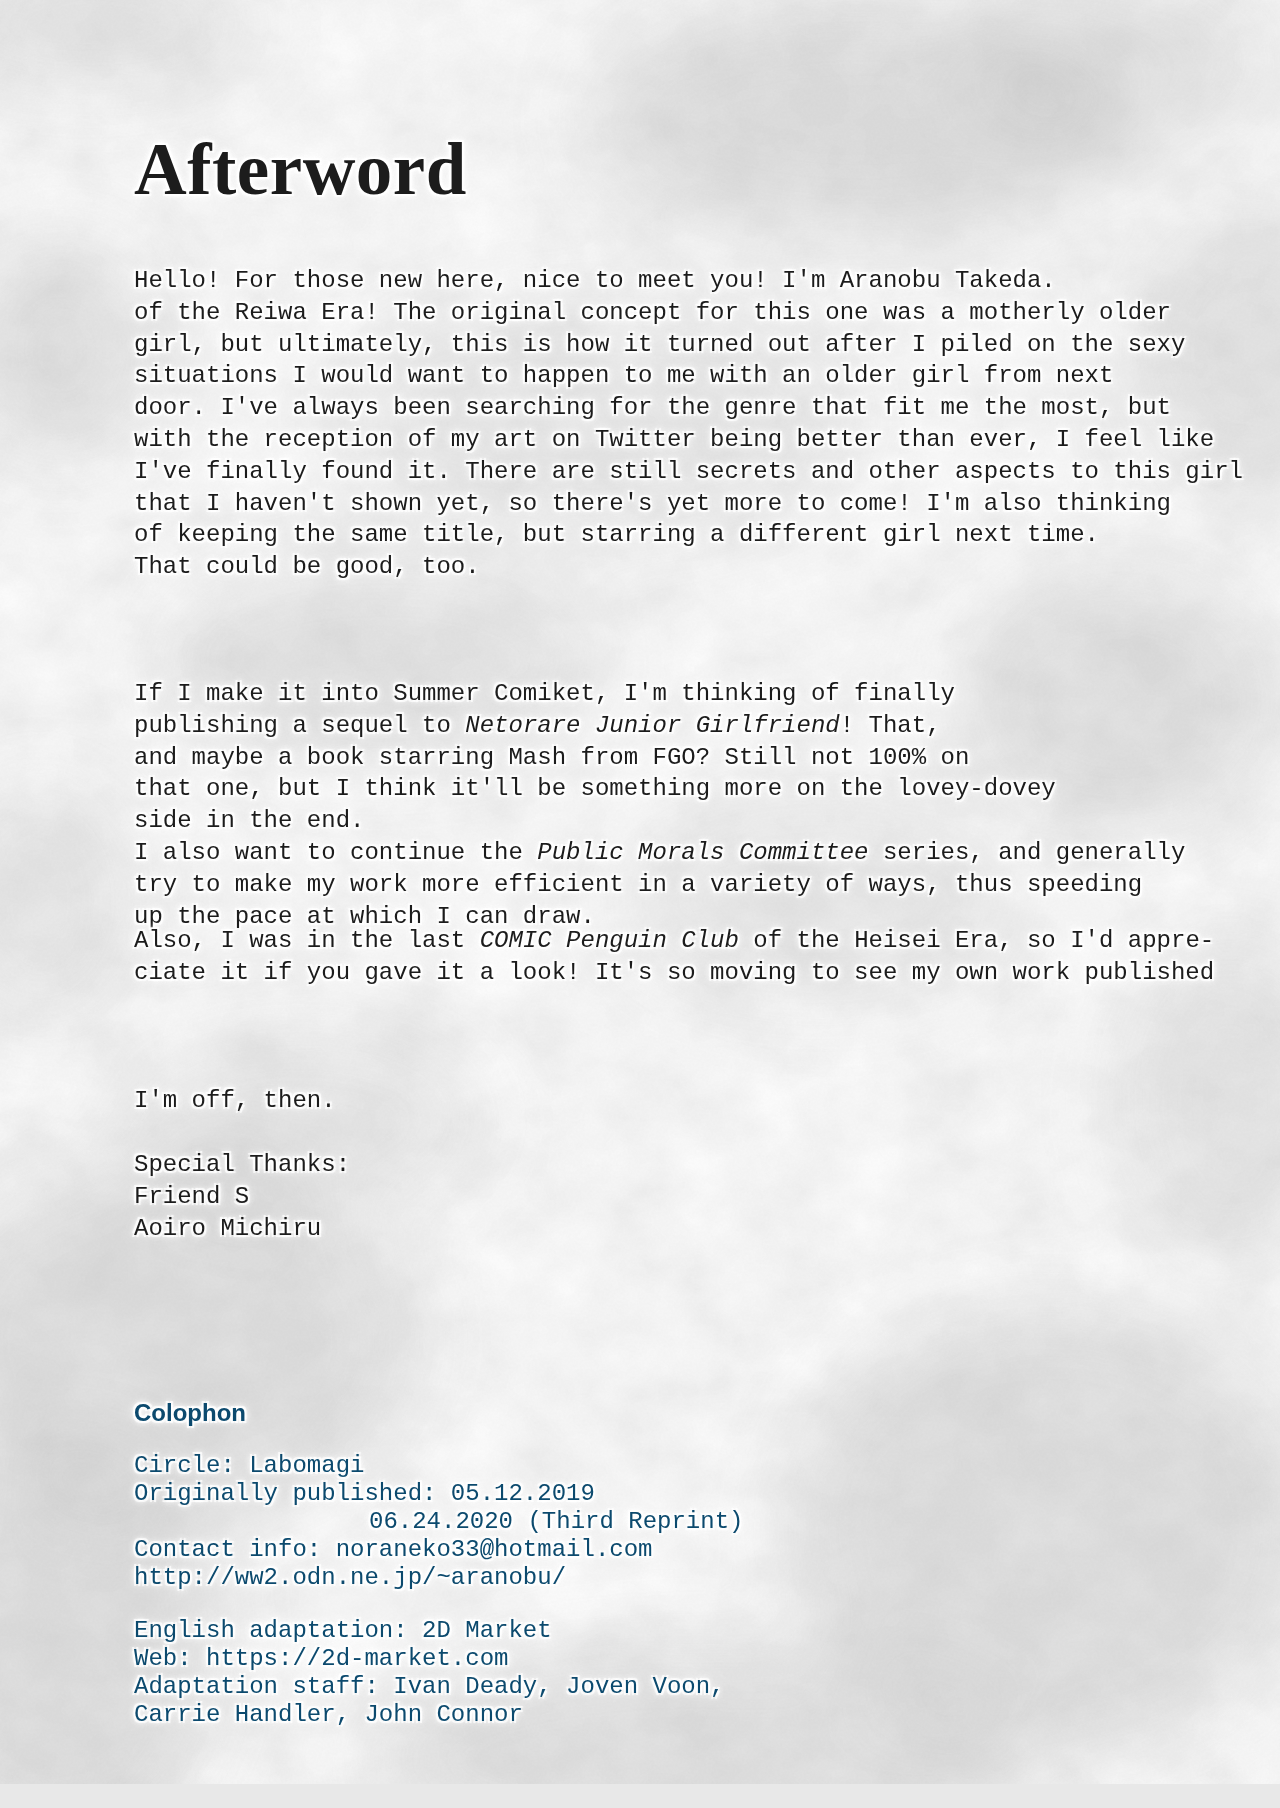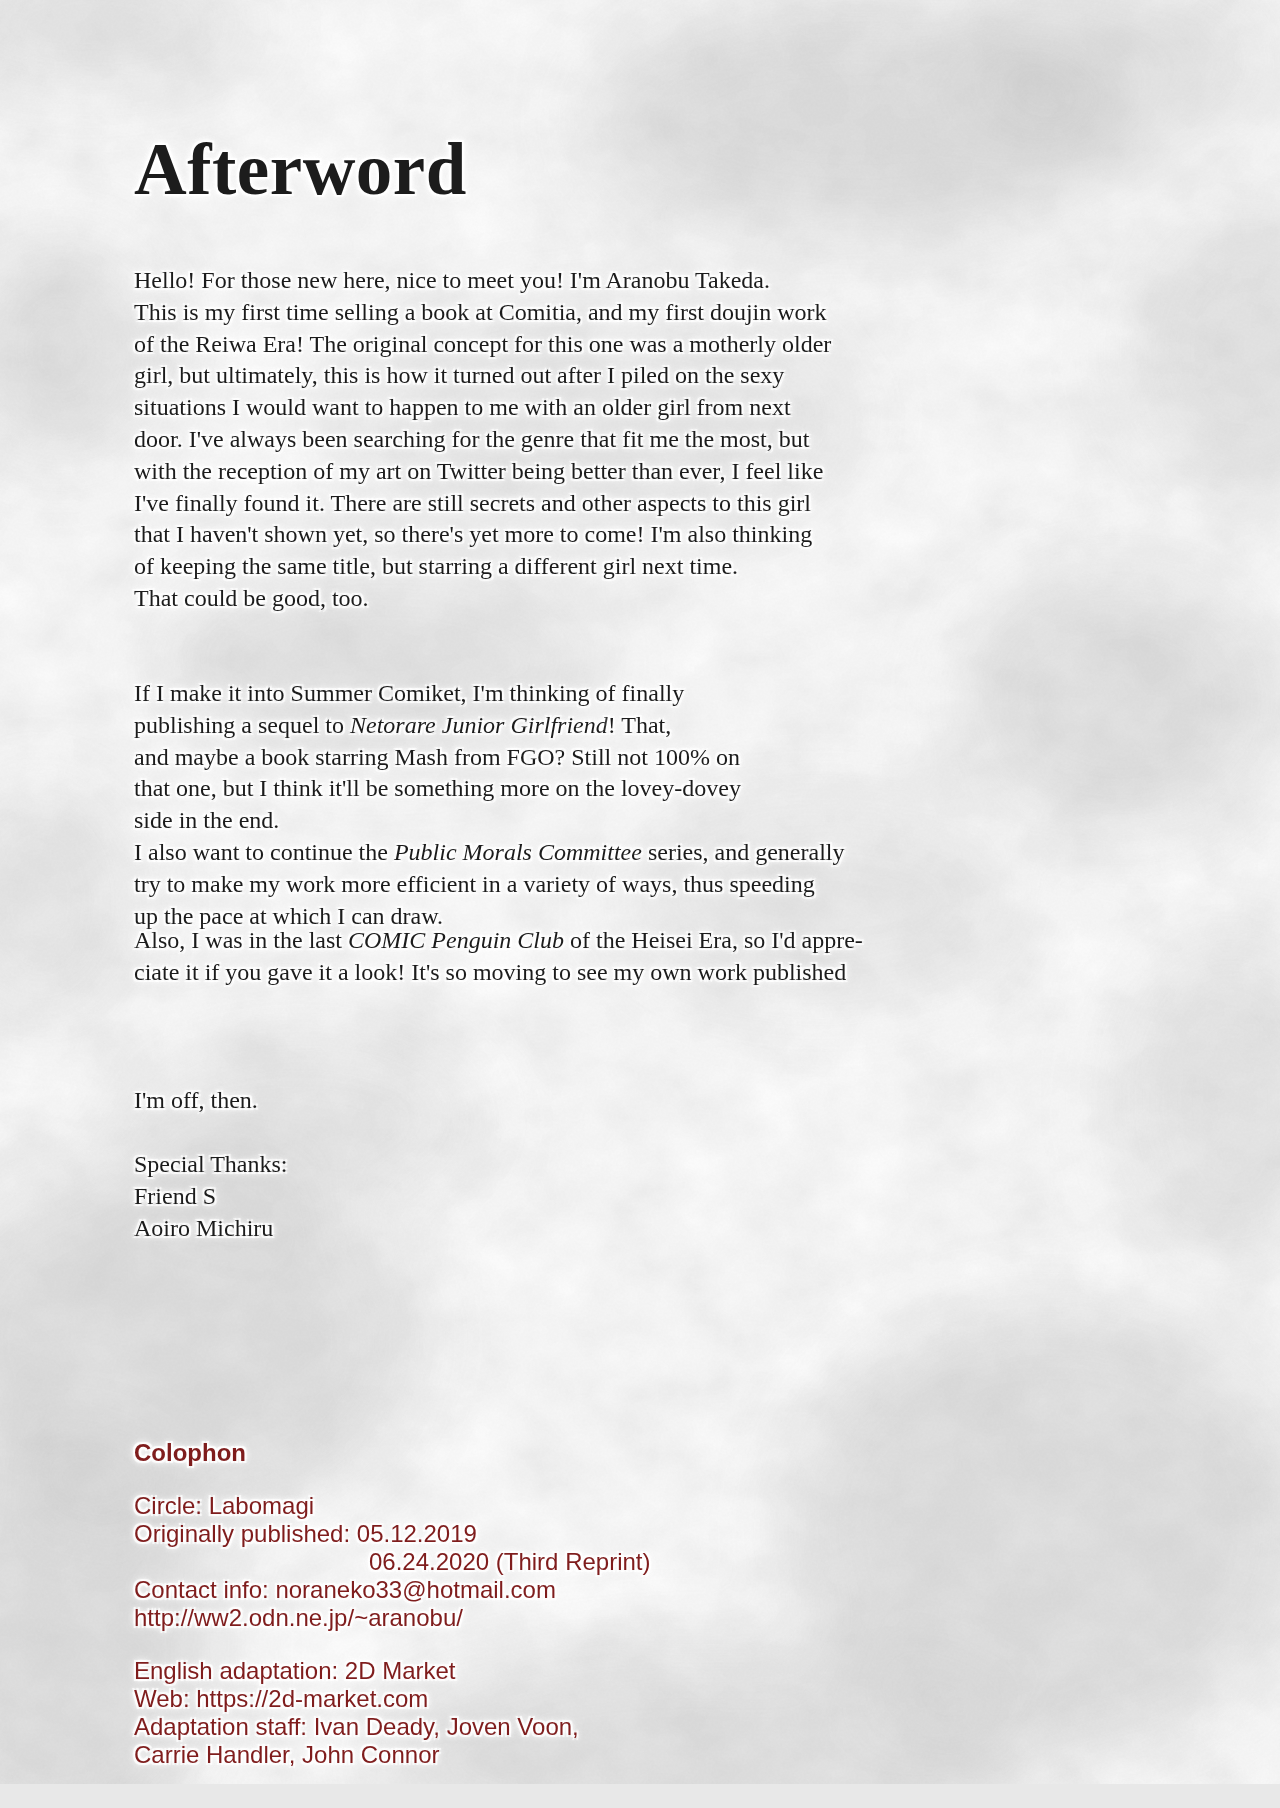--- a/index.html
+++ b/index.html
@@ -15,25 +15,25 @@
       -2px -2px 1px rgba(255,255,255,.85),  2px -2px 1px rgba(255,255,255,.85),
       -2px  2px 1px rgba(255,255,255,.85),  2px  2px 1px rgba(255,255,255,.85),
        0 0 6px #ffffff, 0 0 6px #ffffff, 0 0 10px #ffffff;
   }
   .title {
     margin:0; top:133px; font-size:73px; line-height:1;
     font-weight:bold; letter-spacing:0.5px;
     font-family:"Liberation Serif", serif;
   }
   .body-text { font-size:24px; line-height:31.8px; }
-  .line { white-space:pre; }
+  .line { white-space:pre;font-family:Liberation Mono, monospace; }
   .it { font-style:italic; }
   .sans {
     font-family:"Liberation Sans", "DejaVu Sans", sans-serif;
-    font-size:24px; line-height:28px; color:#7f1d1d;margin-top:40px;
+    font-size:24px; line-height:28px; color:#0c4a6e;
   }
   .col-heading { font-weight:bold; }
   .indent { padding-left:235px; }
 </style>
 </head>
 <body>
 
 <div class="page">
 
   <svg class="texture" width="1280" height="1808" viewBox="0 0 1280 1808" xmlns="http://www.w3.org/2000/svg">
@@ -82,21 +82,20 @@
       <ellipse cx="1050" cy="1530" rx="260" ry="220" opacity="0.33"></ellipse>
       <ellipse cx="700" cy="1760" rx="330" ry="110" opacity="0.30"></ellipse>
     </g>
     <rect width="1280" height="1808" filter="url(#grain)" opacity="0.10"></rect>
   </svg>
 
   <h1 class="block title halo">Afterword</h1>
 
   <div class="block body-text halo" style="top:265px">
     <div class="line">Hello! For those new here, nice to meet you! I'm Aranobu Takeda.</div>
-    <div class="line">This is my first time selling a book at Comitia, and my first doujin work</div>
     <div class="line">of the Reiwa Era! The original concept for this one was a motherly older</div>
     <div class="line">girl, but ultimately, this is how it turned out after I piled on the sexy</div>
     <div class="line">situations I would want to happen to me with an older girl from next</div>
     <div class="line">door. I've always been searching for the genre that fit me the most, but</div>
     <div class="line">with the reception of my art on Twitter being better than ever, I feel like</div>
     <div class="line">I've finally found it. There are still secrets and other aspects to this girl</div>
     <div class="line">that I haven't shown yet, so there's yet more to come! I'm also thinking</div>
     <div class="line">of keeping the same title, but starring a different girl next time.</div>
     <div class="line">That could be good, too.</div>
   </div>

